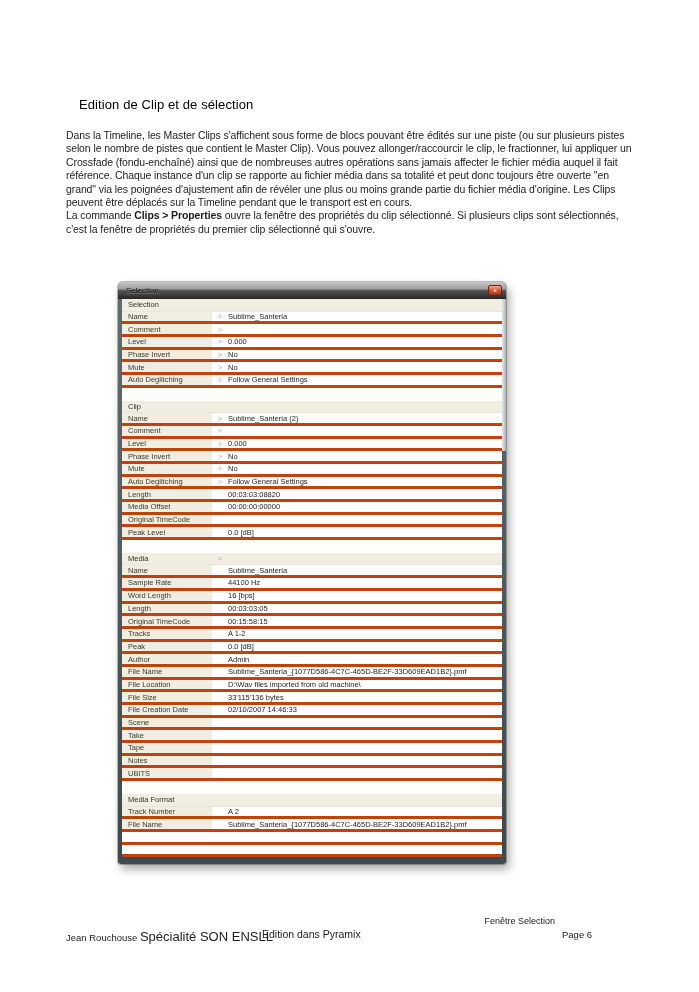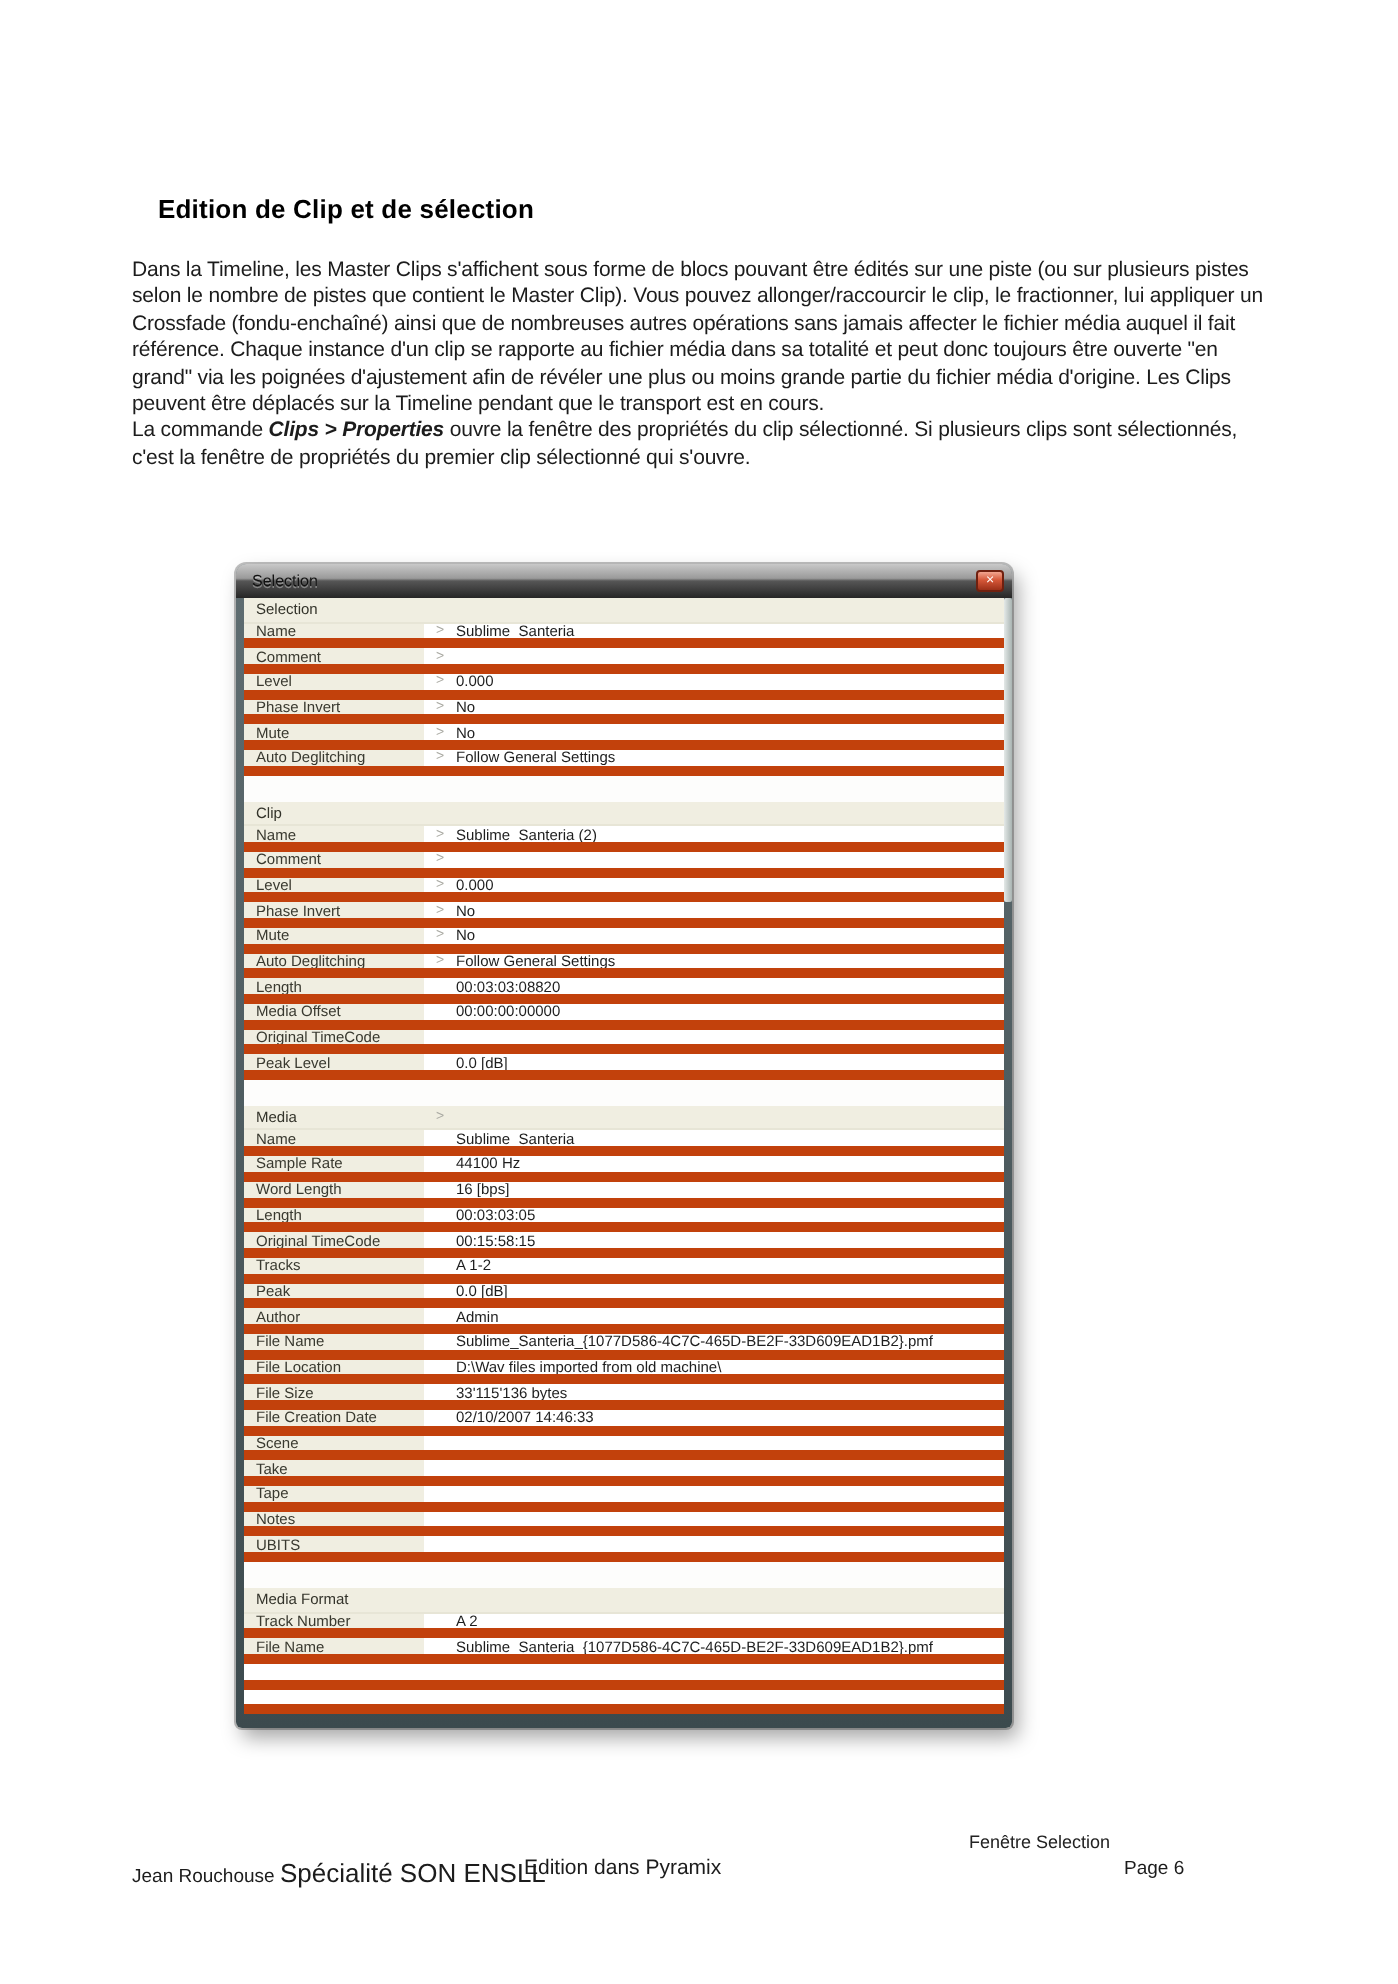--- a/index.html
+++ b/index.html
@@ -1,39 +1,39 @@
 <!DOCTYPE html>
 <html><head>
 <meta charset="utf-8">
 <style>
   html,body{margin:0;padding:0;background:#ffffff;}
   body{width:699px;height:992px;position:relative;font-family:"Liberation Sans",sans-serif;overflow:hidden;}
   .page{position:absolute;inset:0;background:#fff;}
 
-  .heading{position:absolute;left:66px;top:97px;margin:0;font-size:13px;font-weight:bold;color:#000;letter-spacing:0.1px;padding-left:13px;}
+  .heading{position:absolute;left:66px;top:97px;margin:0;font-size:13px;font-weight:normal;color:#000;letter-spacing:0.1px;padding-left:13px;}
 
   .body-text{position:absolute;left:66px;top:129px;width:570px;font-size:10.5px;line-height:13.4px;color:#1c1c1c;letter-spacing:-0.1px;}
   .body-text p{margin:0;}
-  .cmd{font-weight:bold;font-style:italic;}
+  .cmd{font-weight:bold;}
 
   
   .win{position:absolute;left:118px;top:282px;width:388px;background:linear-gradient(180deg,#5f6d71,#3c4a4e);
        border-radius:5px 5px 3px 3px;padding:0 4px 7px 4px;box-sizing:border-box;
        box-shadow:3px 5px 10px rgba(0,0,0,0.35),0 0 0 1px rgba(0,0,0,0.25);}
   .titlebar{height:17px;margin:0 -4px;display:flex;align-items:center;justify-content:space-between;
        padding:0 4px 0 8px;border-radius:5px 5px 0 0;
        background:linear-gradient(180deg,#c9c9c9 0%,#9a9a9a 42%,#565656 50%,#262626 100%);}
   .title{font-size:8px;color:#101010;text-shadow:0 1px 0 rgba(255,255,255,0.35);}
   .close-btn{width:14px;height:11px;border:1px solid #70200f;border-radius:2px;box-sizing:border-box;
        background:linear-gradient(180deg,#f2a690 0%,#d55738 45%,#b03а22 50%,#9c3018 100%);
        background:linear-gradient(180deg,#f2a690 0%,#d55738 45%,#9c3018 100%);
        color:#fff;font-size:7px;line-height:9px;text-align:center;cursor:pointer;}
   .win-body{position:relative;background:#ffffff;min-height:10px;}
   .rows{width:100%;}
-  .row{display:flex;height:12.7px;box-sizing:border-box;border-bottom:5px solid #c2410c;align-items:stretch;background:#fff;}
+  .row{display:flex;height:12.7px;box-sizing:border-box;border-bottom:3px solid #c2410c;align-items:stretch;background:#fff;}
   .row.gap{border-bottom:none;background:#fdfdfc;}
   .row.header{background:#f0eee1;border-bottom:1px solid #e7e5d6;}
   .cell-label{width:90px;flex:0 0 90px;background:#f0eee1;padding-left:6px;font-size:7.5px;color:#39392f;
        display:flex;align-items:center;box-sizing:border-box;white-space:nowrap;overflow:hidden;}
   .row.header .cell-label{background:transparent;color:#33332a;}
   .cell-chevron{width:16px;flex:0 0 16px;font-size:7px;color:#a9a9a2;display:flex;align-items:center;justify-content:center;}
   .cell-value{flex:1;font-size:7.5px;color:#1e1e1e;display:flex;align-items:center;white-space:nowrap;overflow:hidden;}
   .scroll-thumb{position:absolute;top:0;right:-4px;width:4px;height:152px;
        background:linear-gradient(90deg,#e4e9e8,#a9b4b2);border-radius:1px;}
 

